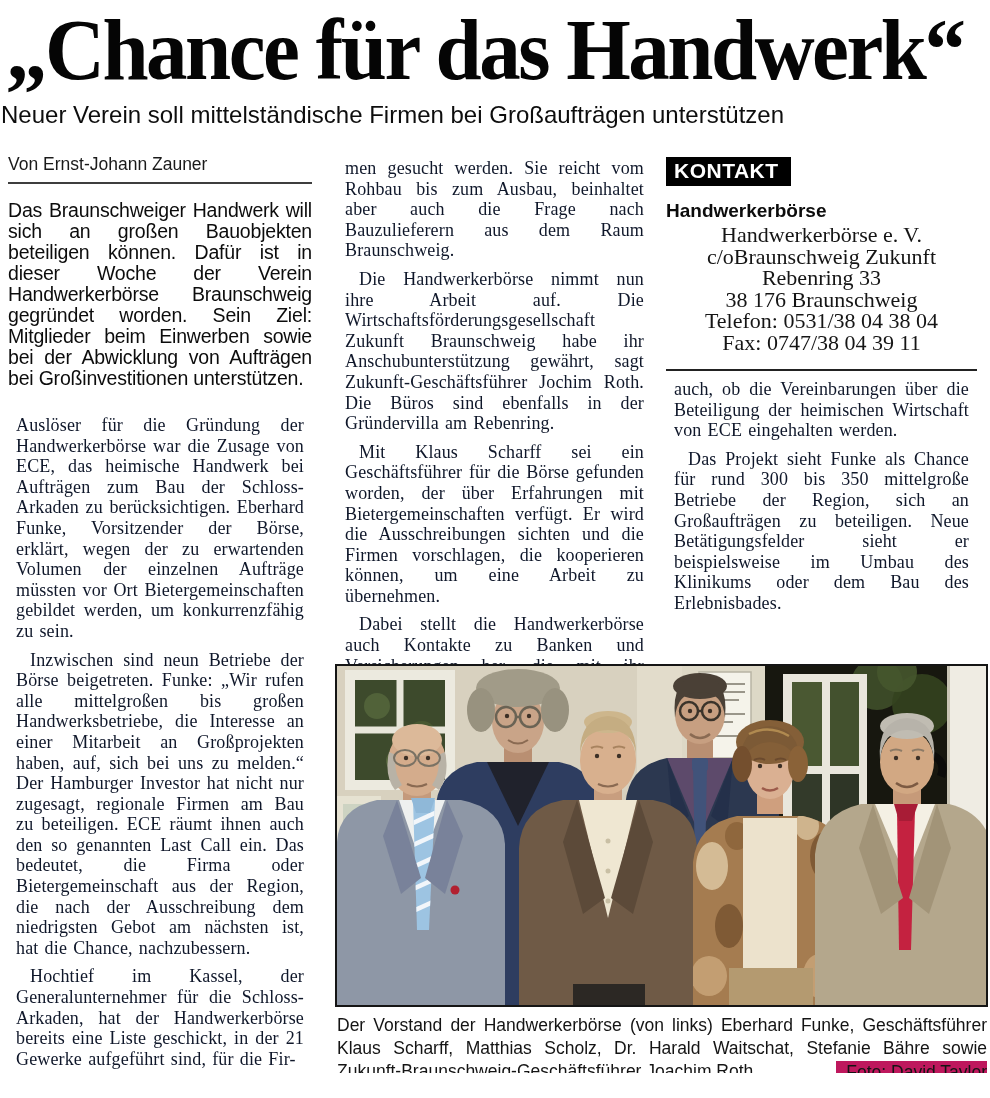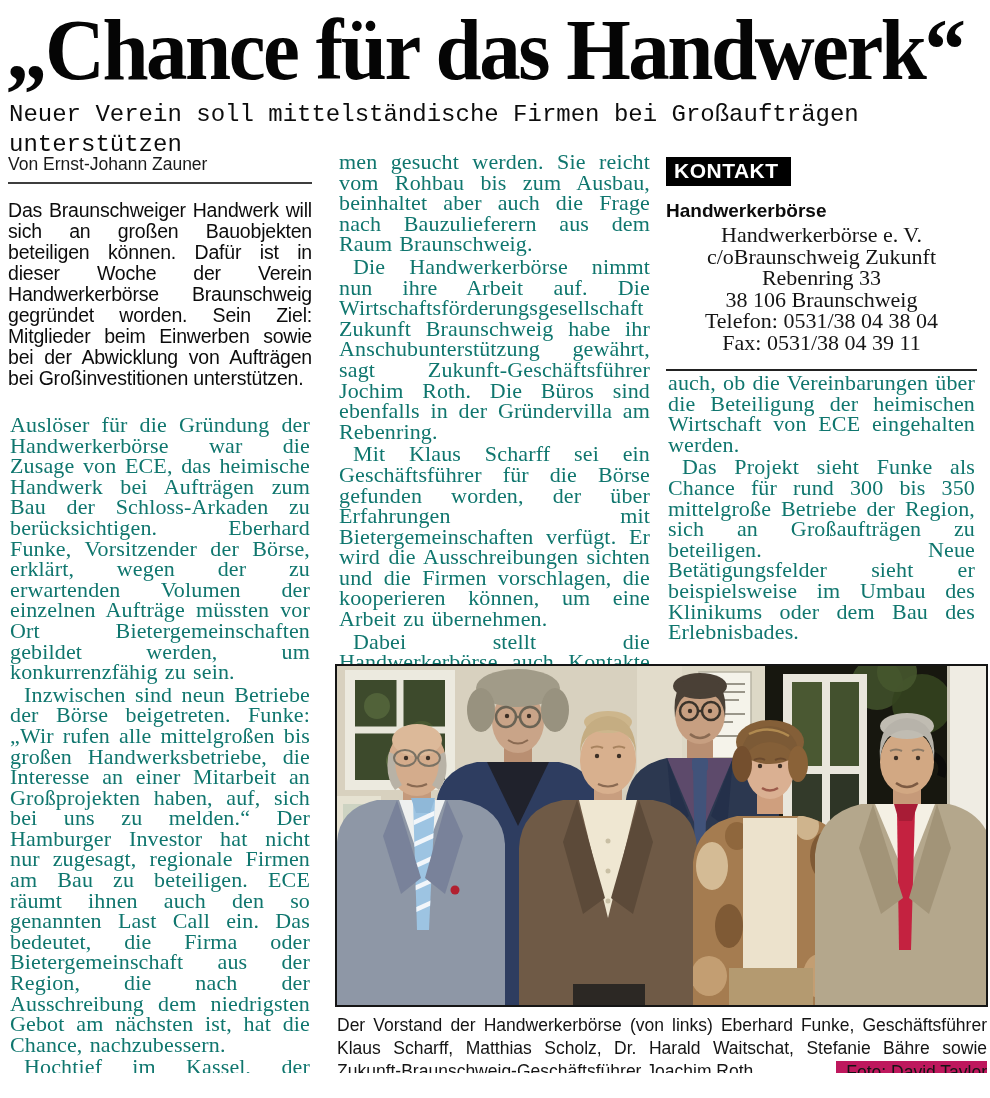--- a/index.html
+++ b/index.html
@@ -23,24 +23,24 @@
     font-size: 83px;
     line-height: 96px;
     letter-spacing: -2.5px;
     color: #050505;
     white-space: nowrap;
     transform: scale(1, 1.04);
     transform-origin: left top;
   }
   .subtitle {
     position: absolute;
-    left: 9px; top: 100px;
+    left: 1px; top: 100px;
     width: 960px;
     margin: 0;
-    font-family: Liberation Mono, monospace;
+    font-family: Liberation Sans, sans-serif;
     font-weight: 500;
     font-size: 24px;
     line-height: 30px;
     color: #0d0d0d;
   }
   
   .col { position: absolute; }
   #col1 { left: 8px;   top: 153px; width: 304px; }
   #col2 { left: 337px; top: 150px; width: 315px; }
   #col3 { left: 666px; top: 157px; width: 311px; }
@@ -61,29 +61,29 @@
     font-family: "Liberation Sans", sans-serif;
     font-weight: 400;
     font-size: 19.5px;
     line-height: 21px;
     letter-spacing: -0.2px;
     text-align: justify;
     hyphens: auto;
     color: #0c0c0c;
   }
   p.serif {
-    margin: 2px;
+    margin: 8px;
     font-family: "Liberation Serif", serif;
-    font-size: 22px;
+    font-size: 18px;
     line-height: 20.6px;
     letter-spacing: 0.15px;
     word-spacing: 1.5px;
     text-align: justify;
     hyphens: auto;
-    color: #0f766e;
+    color: #0f172a;
   }
   p.serif.first-after-lead { margin-top: 26px; }
   p.serif.indent { text-indent: 14px; }
 
   
   .kontakt-label {
     display: inline-block;
     background: #000000;
     color: #ffffff;
     font-family: "Liberation Sans", sans-serif;
@@ -173,23 +173,23 @@
     <p class="serif indent">Dabei stellt die Handwerkerbörse auch Kontakte zu Banken und Versicherungen her, die mit ihr kooperieren. Außerdem überwacht sie</p>
   </div>
 
   <div class="col" id="col3">
     <div class="kontakt-label">KONTAKT</div>
     <div class="kontakt-org">Handwerkerbörse</div>
     <div class="kontakt-address">
       <div>Handwerkerbörse e. V.</div>
       <div>c/oBraunschweig Zukunft</div>
       <div>Rebenring 33</div>
-      <div>38 106 Braunschweig</div>
+      <div>38 176 Braunschweig</div>
       <div>Telefon: 0531/38 04 38 04</div>
-      <div>Fax: 0531/38 04 39 11</div>
+      <div>Fax: 0747/38 04 39 11</div>
     </div>
     <div class="kontakt-rule"></div>
     <p class="serif kontakt-after">auch, ob die Vereinbarungen über die Beteiligung der heimischen Wirtschaft von ECE eingehalten werden.</p>
     <p class="serif indent">Das Projekt sieht Funke als Chance für rund 300 bis 350 mittelgroße Betriebe der Region, sich an Großaufträgen zu beteiligen. Neue Betätigungsfelder sieht er beispielsweise im Umbau des Klinikums oder dem Bau des Erlebnisbades.</p>
   </div>
 
   <figure id="photo">
     <svg viewBox="0 0 649 339" preserveAspectRatio="none">
       <defs>
         <clipPath id="tie1">

